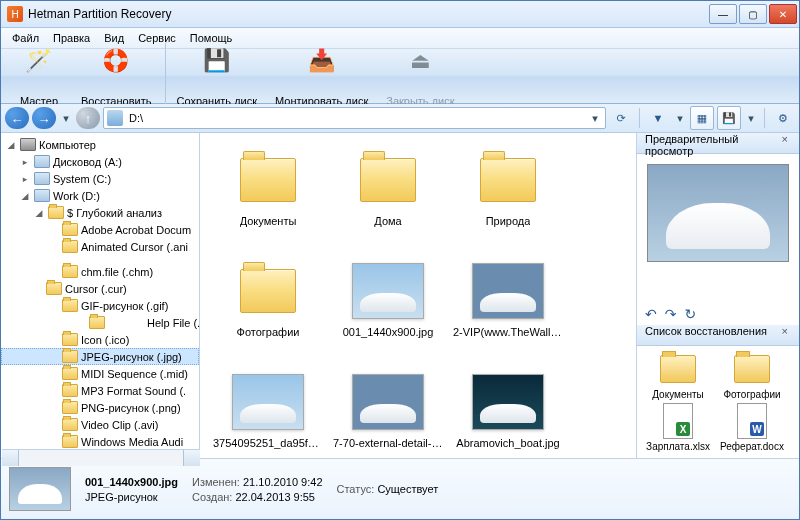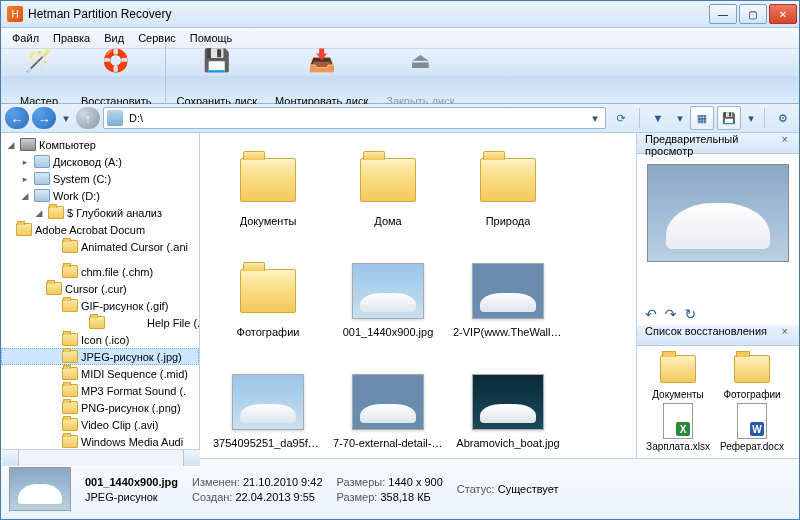--- a/index.html
+++ b/index.html
@@ -175,21 +175,21 @@
           </span>
           <span>Work (D:)</span>
         </div>
         <div class="trow" style="padding-left: 32px;">
           <span class="tw">◢</span>
           <span class="ticn">
             <span class="fol"></span>
           </span>
           <span>$ Глубокий анализ</span>
         </div>
-        <div class="trow" style="">
+        <div class="trow" style="padding-left: 46px;">
           <span class="tw"></span>
           <span class="ticn">
             <span class="fol"></span>
           </span>
           <span>Adobe Acrobat Docum</span>
         </div>
         <div class="trow" style="padding-left: 46px;">
           <span class="tw"></span>
           <span class="ticn">
             <span class="fol"></span>
@@ -391,21 +391,17 @@
     <div class="sthumb"></div>
     <div class="scol">
       <div><b>001_1440x900.jpg</b></div>
       <div>JPEG-рисунок</div>
     </div>
     <div class="scol">
       <div><span class="k">Изменен:</span> <span>21.10.2010 9:42</span></div>
       <div><span class="k">Создан:</span> <span>22.04.2013 9:55</span></div>
     </div>
     <div class="scol">
-      <div><span class="k">Размеры:</span> <span>1440 x 900</span></div>
-      <div><span class="k">Размер:</span> <span>358,18 КБ</span></div>
-    </div>
-    <div class="scol">
       <div><span class="k">Статус:</span> <span>Существует</span></div>
     </div>
   </div>
 
 </div>
 
 </body></html>

